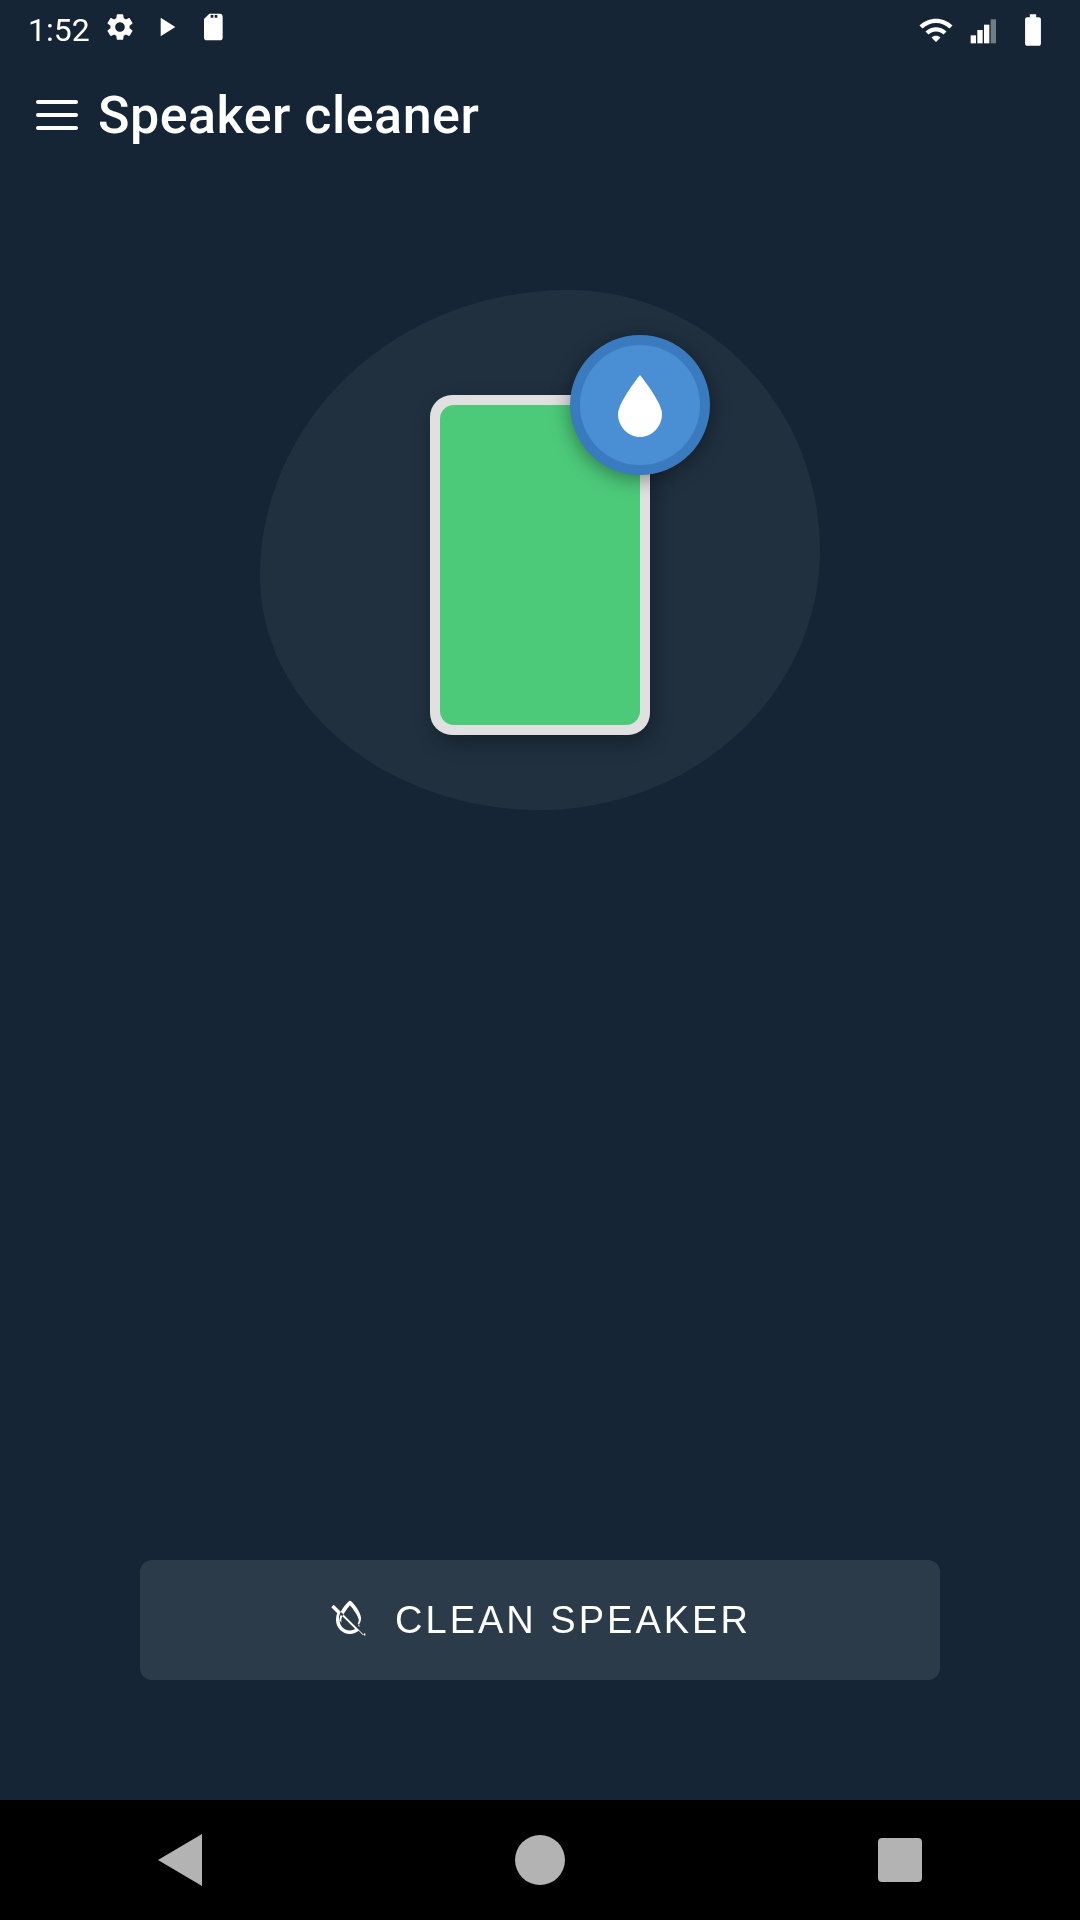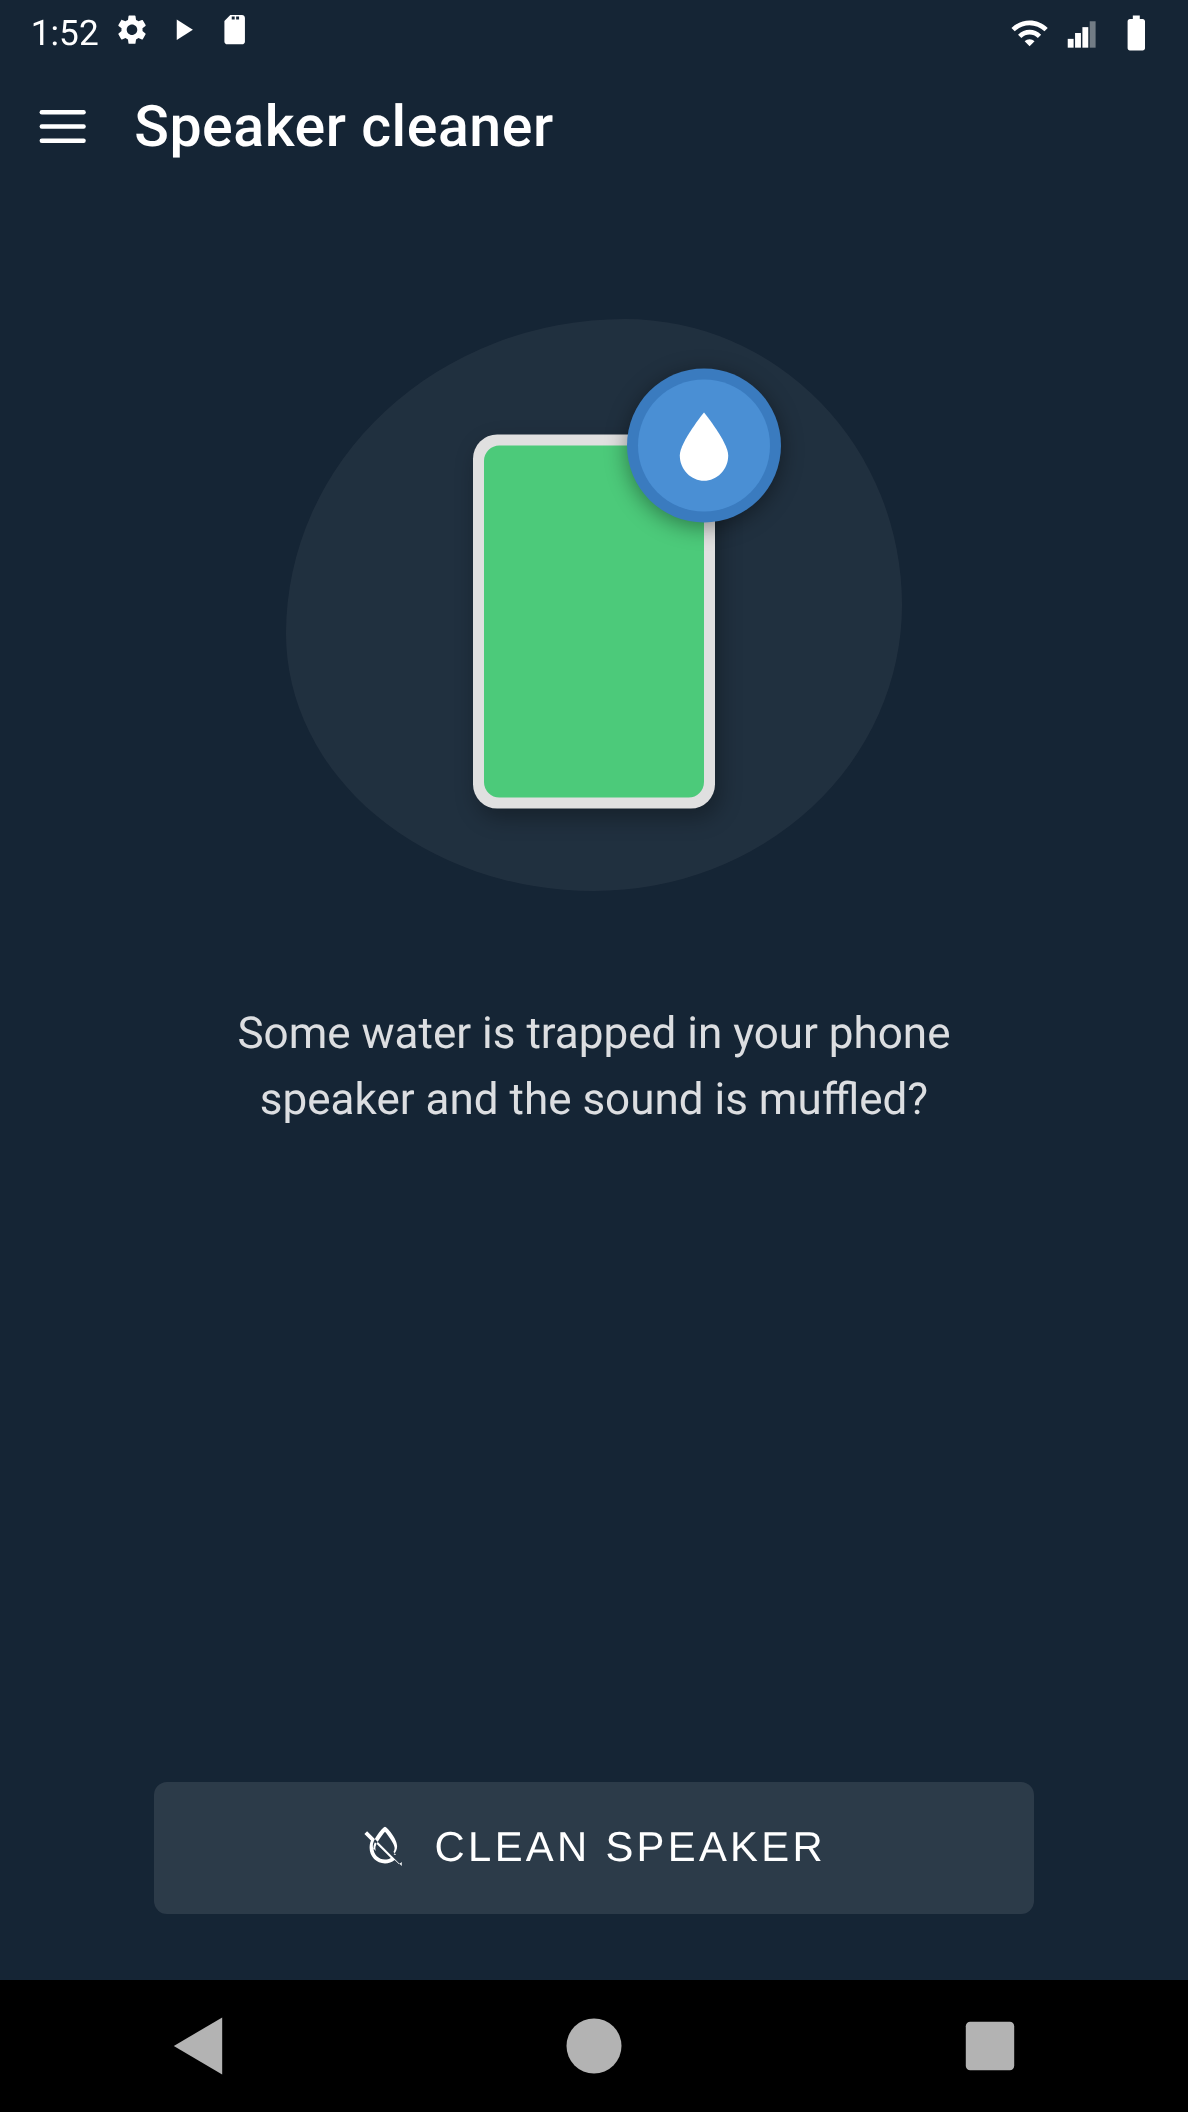--- a/index.html
+++ b/index.html
@@ -54,21 +54,21 @@
       gap: 14px;
     }
 
     
     .app-bar {
       height: 110px;
       background-color: #152535;
       display: flex;
       align-items: center;
       padding: 0 36px;
-      gap: 44px;
+      gap: 20px;
       flex-shrink: 0;
     }
 
     .hamburger-icon {
       display: flex;
       flex-direction: column;
       gap: 9px;
       cursor: pointer;
     }
 
@@ -185,21 +185,21 @@
       color: rgba(255,255,255,0.85);
       line-height: 1.5;
       margin-top: 80px;
       padding: 0 60px;
       max-width: 900px;
     }
 
     
     .clean-button-wrapper {
       margin-top: auto;
-      margin-bottom: 60px;
+      margin-bottom: 120px;
       width: 100%;
       padding: 0 80px;
     }
 
     .clean-button {
       width: 100%;
       height: 120px;
       background: rgba(255,255,255,0.1);
       border: none;
       border-radius: 12px;
@@ -320,21 +320,20 @@
         <div class="phone-screen"></div>
         <div class="water-badge">
           <svg class="water-drop-svg" viewBox="0 0 60 70" xmlns="http://www.w3.org/2000/svg">
             <path d="M30 5 C30 5 8 32 8 44 C8 57 18.5 67 30 67 C41.5 67 52 57 52 44 C52 32 30 5 30 5Z" fill="white"></path>
           </svg>
         </div>
       </div>
     </div>
   </div>
 
-  <p class="description">Some water is trapped in your phone speaker and the sound is muffled?</p>
 
   <div class="clean-button-wrapper">
     <button class="clean-button">
       <svg class="no-drop-icon" viewBox="0 0 24 24" xmlns="http://www.w3.org/2000/svg">
         <path d="M20.7 21.3L2.7 3.3 1.3 4.7l3.4 3.4C4.2 9.2 4 10.6 4 12c0 4.4 3.6 8 8 8 1.9 0 3.6-.7 5-1.8l2.3 2.3 1.4-1.2zM12 18c-3.3 0-6-2.7-6-6 0-1 .3-2.1.8-3l8.2 8.2c-.9.5-1.9.8-3 .8zm5.8-2.5l-1.4-1.4c.4-.6.6-1.4.6-2.1 0-2-3-6.1-5-8.5-2 2.4-5 6.5-5 8.5 0 .5.1 1 .2 1.5L5.8 12c-.1-.3-.1-.7-.1-1C5.7 7.2 11 1 12 1s6.3 6.2 6.3 10c0 1.7-.7 3.3-1.8 4.5z" fill="white"></path>
       </svg>
       <span>CLEAN SPEAKER</span>
     </button>
   </div>
 

